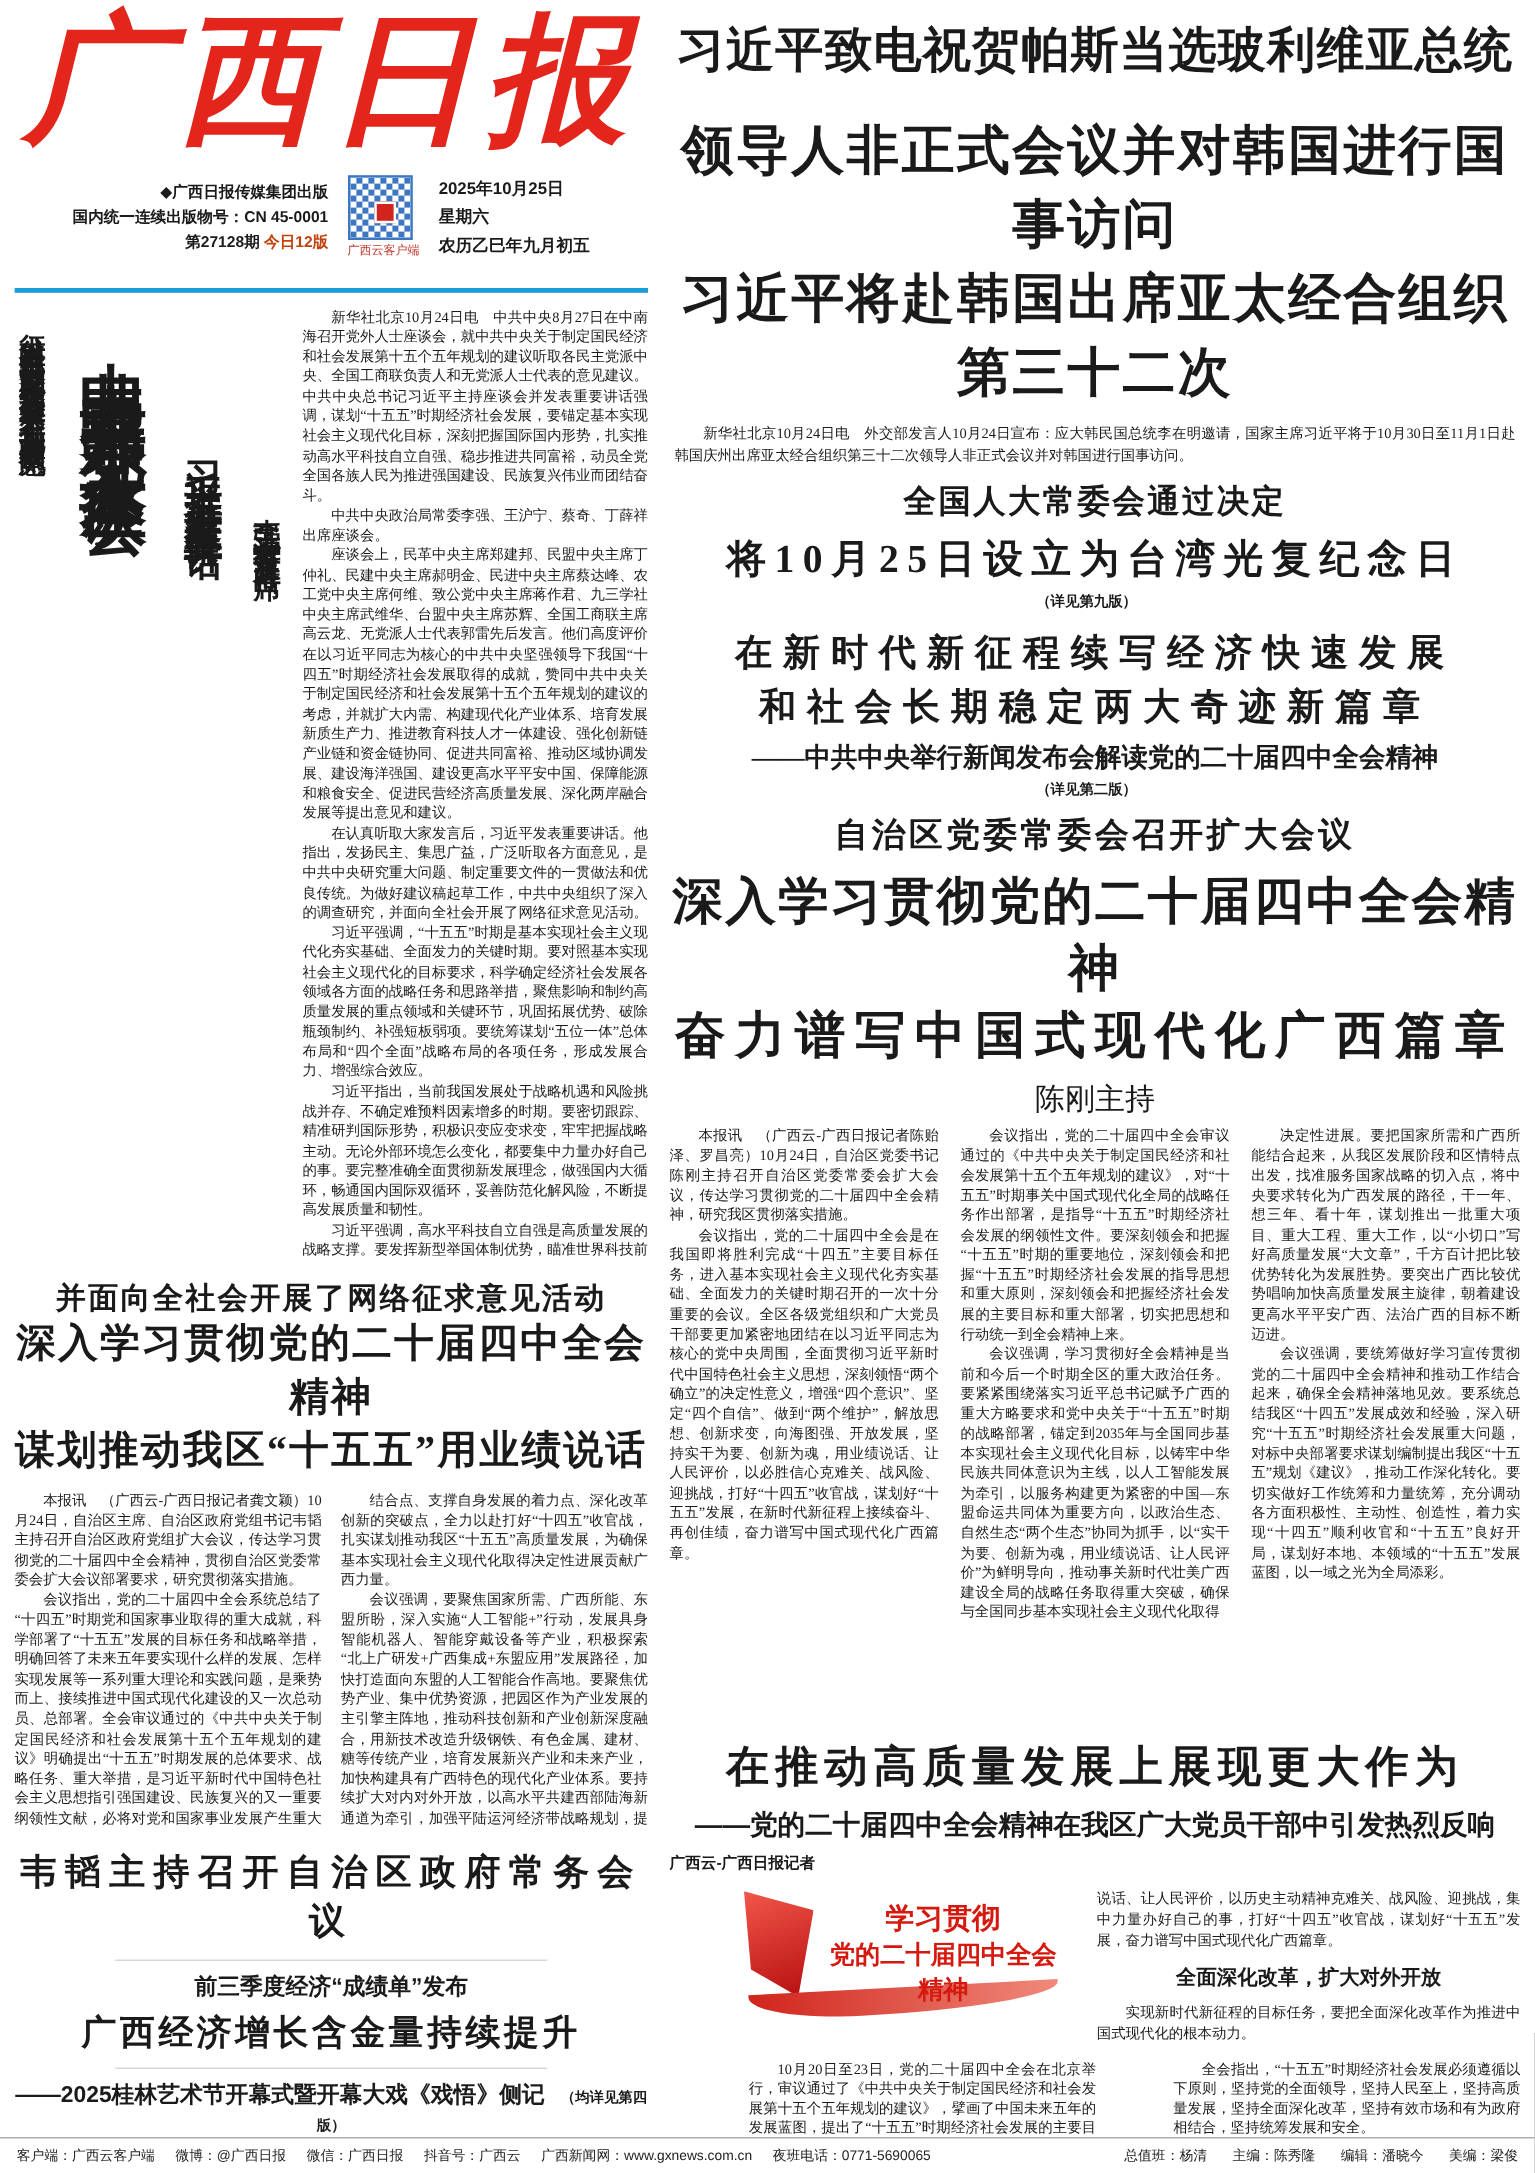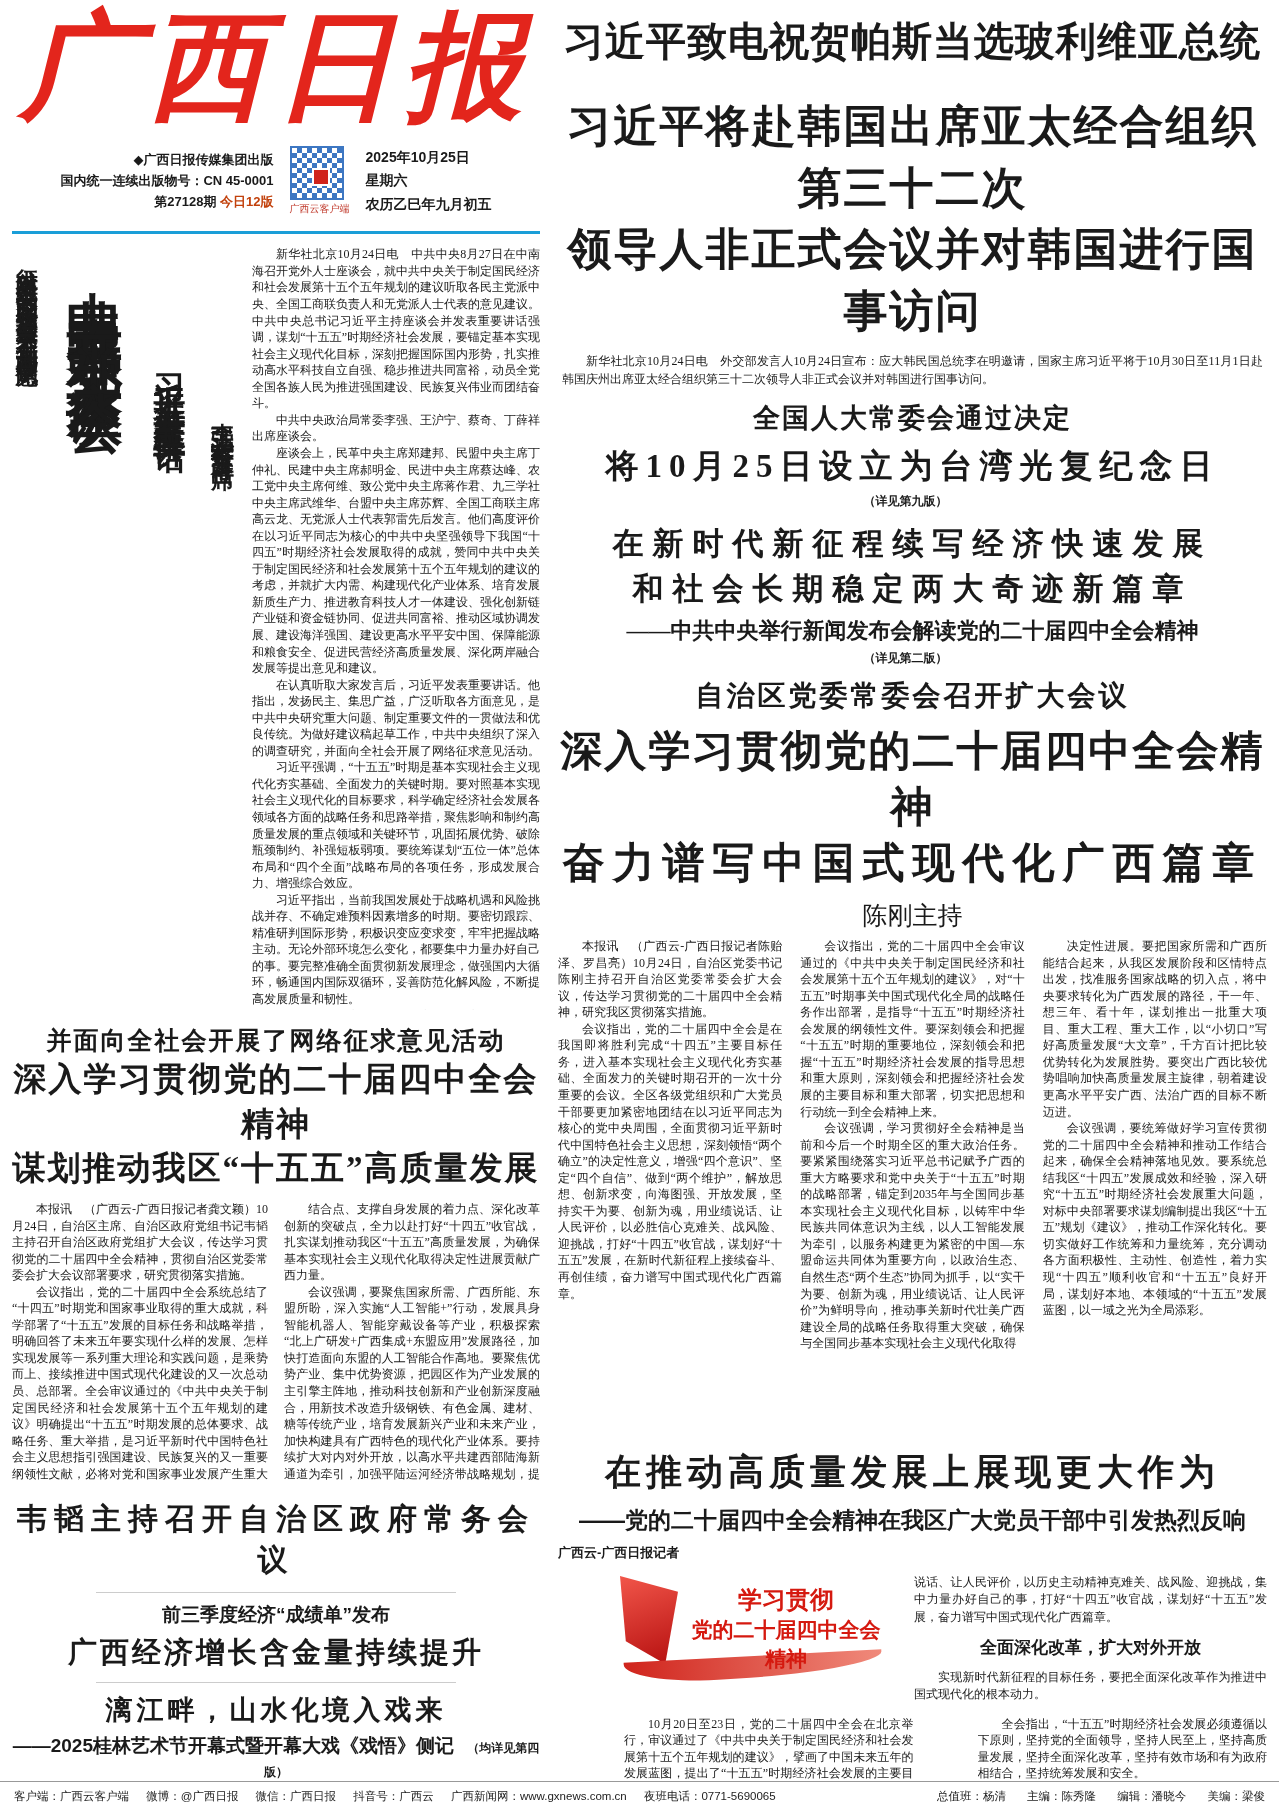--- a/index.html
+++ b/index.html
@@ -151,58 +151,57 @@
             <p>在认真听取大家发言后，习近平发表重要讲话。他指出，发扬民主、集思广益，广泛听取各方面意见，是中共中央研究重大问题、制定重要文件的一贯做法和优良传统。为做好建议稿起草工作，中共中央组织了深入的调查研究，并面向全社会开展了网络征求意见活动。</p>
             <p>习近平强调，“十五五”时期是基本实现社会主义现代化夯实基础、全面发力的关键时期。要对照基本实现社会主义现代化的目标要求，科学确定经济社会发展各领域各方面的战略任务和思路举措，聚焦影响和制约高质量发展的重点领域和关键环节，巩固拓展优势、破除瓶颈制约、补强短板弱项。要统筹谋划“五位一体”总体布局和“四个全面”战略布局的各项任务，形成发展合力、增强综合效应。</p>
             <p>习近平指出，当前我国发展处于战略机遇和风险挑战并存、不确定难预料因素增多的时期。要密切跟踪、精准研判国际形势，积极识变应变求变，牢牢把握战略主动。无论外部环境怎么变化，都要集中力量办好自己的事。要完整准确全面贯彻新发展理念，做强国内大循环，畅通国内国际双循环，妥善防范化解风险，不断提高发展质量和韧性。</p>
             <p>习近平强调，高水平科技自立自强是高质量发展的战略支撑。要发挥新型举国体制优势，瞄准世界科技前沿，统筹推进教育科技人才一体发展，在加强基础研究、提高自主创新特别是原始创新能力上持续用力，在突破关键核心技术上努力攻关。要因地制宜发展新质生产力，坚持全面推进传统产业转型升级、积极发展新兴产业、超前布局未来产业并举，加快建设现代化产业体系。</p>
           </div>
       </div>
 
       <div class="weitao">
         <div class="wt-kicker sans">并面向全社会开展了网络征求意见活动</div>
         <div class="wt-h">深入学习贯彻党的二十届四中全会精神</div>
-        <div class="wt-h">谋划推动我区“十五五”高质量发展</div>
+        <div class="wt-h">谋划推动我区“十五五”用业绩说话</div>
         <div class="wt-cols">
           <div class="coltext">
               <p>本报讯　（广西云-广西日报记者龚文颖）10月24日，自治区主席、自治区政府党组书记韦韬主持召开自治区政府党组扩大会议，传达学习贯彻党的二十届四中全会精神，贯彻自治区党委常委会扩大会议部署要求，研究贯彻落实措施。</p>
               <p>会议指出，党的二十届四中全会系统总结了“十四五”时期党和国家事业取得的重大成就，科学部署了“十五五”发展的目标任务和战略举措，明确回答了未来五年要实现什么样的发展、怎样实现发展等一系列重大理论和实践问题，是乘势而上、接续推进中国式现代化建设的又一次总动员、总部署。全会审议通过的《中共中央关于制定国民经济和社会发展第十五个五年规划的建议》明确提出“十五五”时期发展的总体要求、战略任务、重大举措，是习近平新时代中国特色社会主义思想指引强国建设、民族复兴的又一重要纲领性文献，必将对党和国家事业发展产生重大而深远的影响。我们要坚定拥护“两个确立”、坚决做到“两个维护”，坚持把贯彻落实全会确定的战略举措与习近平总书记关于广西工作论述的重要要求紧密结合起来，找准服务全国大局的</p>
             </div>
           <div class="coltext">
               <p>结合点、支撑自身发展的着力点、深化改革创新的突破点，全力以赴打好“十四五”收官战，扎实谋划推动我区“十五五”高质量发展，为确保基本实现社会主义现代化取得决定性进展贡献广西力量。</p>
               <p>会议强调，要聚焦国家所需、广西所能、东盟所盼，深入实施“人工智能+”行动，发展具身智能机器人、智能穿戴设备等产业，积极探索“北上广研发+广西集成+东盟应用”发展路径，加快打造面向东盟的人工智能合作高地。要聚焦优势产业、集中优势资源，把园区作为产业发展的主引擎主阵地，推动科技创新和产业创新深度融合，用新技术改造升级钢铁、有色金属、建材、糖等传统产业，培育发展新兴产业和未来产业，加快构建具有广西特色的现代化产业体系。要持续扩大对内对外开放，以高水平共建西部陆海新通道为牵引，加强平陆运河经济带战略规划，提升做实东博会、自贸区、金融开放门户等开放平台，加强与东盟国家在经贸投资、数字经济、人工智能、互联互通等各领域友好交往，更好服务构建更为紧密的中国—东盟命运共同体。（下转第四版）</p>
             </div>
         </div>
       </div>
 
       <div class="briefs">
         <div class="brief-1">韦韬主持召开自治区政府常务会议</div>
         <hr class="rule">
         <div class="brief2-k sans">前三季度经济“成绩单”发布</div>
         <div class="brief2-h">广西经济增长含金量持续提升</div>
         <hr class="rule">
-        <div class="brief3-h">漓江畔，山水化境入戏来</div>
         <div class="brief3-s sans">
           <span>——2025桂林艺术节开幕式暨开幕大戏《戏悟》侧记</span>
           <span class="brief3-note">（均详见第四版）</span>
         </div>
       </div>
     </div>
 
     <div class="right-half">
 
       <div class="tr-h1 sans">习近平致电祝贺帕斯当选玻利维亚总统</div>
       <div class="tr-cols">
         <div class="coltext"></div>
         <div class="coltext"></div>
       </div>
 
       <div class="kr-h sans">
+        <div>领导人非正式会议并对韩国进行国事访问</div>
         <div>习近平将赴韩国出席亚太经合组织第三十二次</div>
-        <div>领导人非正式会议并对韩国进行国事访问</div>
       </div>
       <p class="kr-body">新华社北京10月24日电　外交部发言人10月24日宣布：应大韩民国总统李在明邀请，国家主席习近平将于10月30日至11月1日赴韩国庆州出席亚太经合组织第三十二次领导人非正式会议并对韩国进行国事访问。</p>
 
       <div class="npc">
         <div class="npc-k">全国人大常委会通过决定</div>
         <div class="npc-h">将10月25日设立为台湾光复纪念日</div>
         <div class="see">（详见第九版）</div>
       </div>
 
       <div class="presser">

